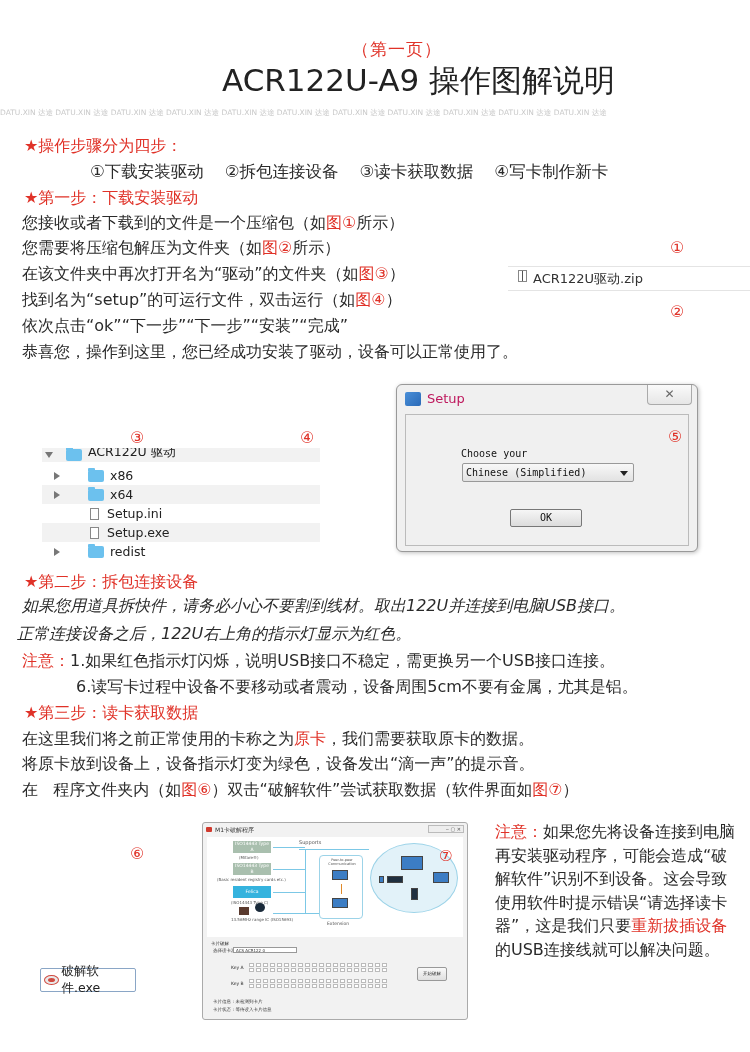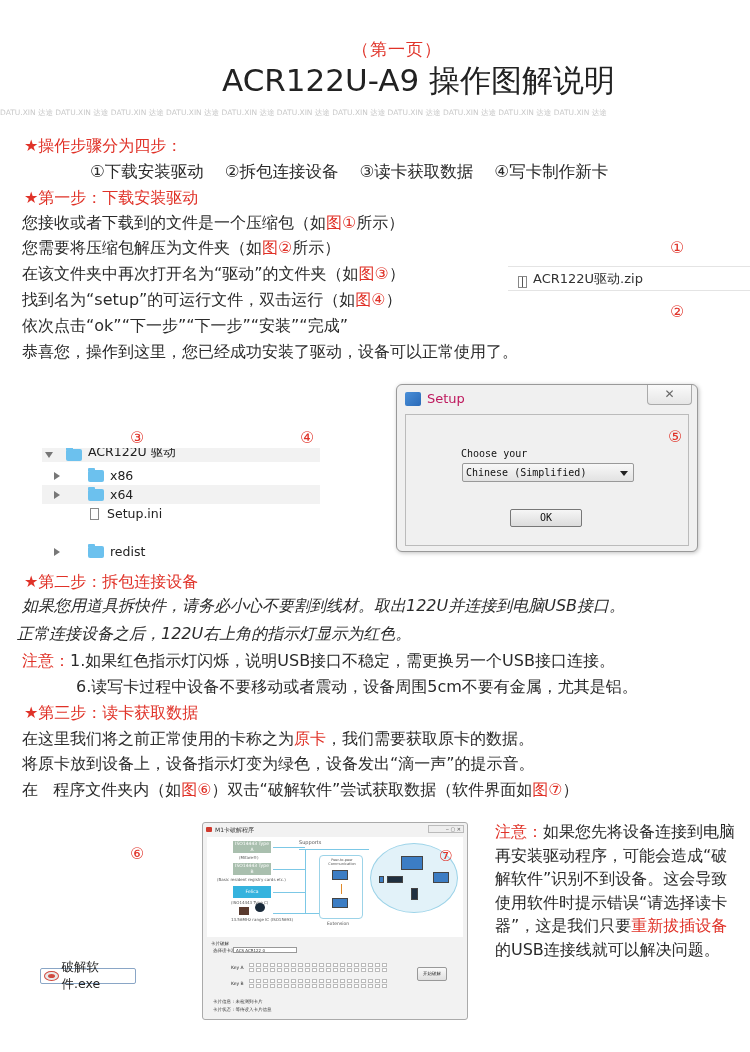--- a/index.html
+++ b/index.html
@@ -13,21 +13,21 @@
   .abs { position: absolute; }
   .red { color: #e03228; }
   .subtitle { left: 352px; top: 38px; font-size: 17px; color: #e03228; letter-spacing: 1px; }
   .title { left: 222px; top: 60px; font-size: 31px; color: #222; letter-spacing: 0px; }
   .watermark { left: 0; top: 108px; width: 750px; font-size: 7.5px; color: #c9c9c9; white-space: nowrap; overflow: hidden; }
   .line { font-size: 16px; line-height: 20px; white-space: nowrap; color: #2a2a2a; }
   .heading { font-size: 16px; line-height: 20px; color: #e03228; white-space: nowrap; }
 
   
   .panel-zip { left: 508px; top: 232px; width: 242px; height: 96px; background: #fff; }
-  .zip-row { position: absolute; left: 10px; top: 38px; font-size: 13px; color: #333; display:flex; align-items:flex-end; gap:6px; }
+  .zip-row { position: absolute; left: 10px; top: 38px; font-size: 13px; color: #333; display:flex; align-items:flex-start; gap:6px; }
   .zip-sep { position:absolute; left:0; right:0; height:1px; background:#e4e4e4; }
   .file-icon { width: 9px; height: 12px; border: 1px solid #888; background: #fff; display:inline-block; position:relative; }
   .file-icon.zipped::after { content:""; position:absolute; left:3px; top:0; width:1px; height:10px; background:#555; }
 
   .tree { left: 42px; top: 448px; width: 278px; height: 114px; }
   .tree-row { position:absolute; left:0; width:278px; height:19px; display:flex; align-items:center; font-size:12.5px; color:#222; }
   .tree-row.alt { background:#f2f2f2; }
   .tri { width: 0; height: 0; border-top: 4px solid transparent; border-bottom: 4px solid transparent; border-left: 6px solid #777; display:inline-block; }
   .tri-down { width:0; height:0; border-left:4px solid transparent; border-right:4px solid transparent; border-top:6px solid #777; display:inline-block; }
   .folder { width: 16px; height: 12px; background: #6cc1ee; border-radius: 2px; display:inline-block; position:relative; margin-right:6px; }
@@ -56,21 +56,21 @@
   .vline { position:absolute; width:1px; background:#7cc8e6; }
   .ellipse { position:absolute; left:163px; top:6px; width:88px; height:70px; border-radius:50%; background:#e2f2f9; border:1px solid #9cd3e8; }
   .mon { position:absolute; background:#3c7dc4; border:1px solid #444; }
   .sw-lower { position:absolute; left:4px; top:118px; width:256px; height:74px; }
   .sw-label { position:absolute; font-size:4.5px; color:#333; white-space:nowrap; }
   .sw-combo { position:absolute; left:26px; top:6px; width:64px; height:6px; border:1px solid #999; background:#fff; font-size:4px; line-height:5px; padding-left:2px; color:#333; }
   .grid-keys { position:absolute; display:grid; grid-template-columns: repeat(20, 6px); grid-gap: 1px; }
   .grid-keys span { width:5px; height:4px; border:1px solid #bbb; background:#fff; }
   .sw-btn { position:absolute; left:210px; top:26px; width:30px; height:14px; border:1px solid #999; border-radius:2px; background:linear-gradient(#fafafa,#e0e0e0); font-size:4.5px; text-align:center; line-height:12px; color:#333; }
 
-  .exe-btn { left: 40px; top: 968px; width: 96px; height: 16px; border:1px solid #8aa6c6; border-radius:2px; background:#fff; display:flex; align-items:center; gap:3px; padding-left:3px; font-size:12.5px; color:#222; }
+  .exe-btn { left: 40px; top: 968px; width: 96px; height: 24px; border:1px solid #8aa6c6; border-radius:2px; background:#fff; display:flex; align-items:center; gap:3px; padding-left:3px; font-size:12.5px; color:#222; }
   .exe-icon { width:15px; height:10px; border-radius:50%; background:#e9e9e9; border:1px solid #d04a40; position:relative; }
   .exe-icon::after { content:""; position:absolute; left:3px; top:2px; width:7px; height:4px; border-radius:50%; background:#d04a40; }
 
   .note-block { left: 495px; top: 820px; width: 240px; font-size: 16px; line-height: 23.6px; color: #2a2a2a; }
   .badge { font-size: 16px; color: #e03228; }
 </style>
 </head>
 <body>
 
 <div class="abs subtitle">（第一页）</div>
@@ -136,20 +136,25 @@
         <span class="tri"></span>
       </span>
     <span style="width:16px"></span>
     <span class="folder"></span>
     <span>x64</span>
   </div>
   <div class="tree-row" style="top:56px;">
     <span style="width:48px"></span>
     <span class="file-icon" style="margin-right:8px;"></span>
     <span>Setup.ini</span>
+  </div>
+  <div class="tree-row alt" style="top:75px;">
+    <span style="width:48px"></span>
+    <span class="file-icon" style="margin-right:8px;"></span>
+    <span>Setup.exe</span>
   </div>
   <div class="tree-row" style="top:94px;">
     <span style="width:30px;display:inline-flex;justify-content:center;">
         <span class="tri"></span>
       </span>
     <span style="width:16px"></span>
     <span class="folder"></span>
     <span>redist</span>
   </div>
 </div>

